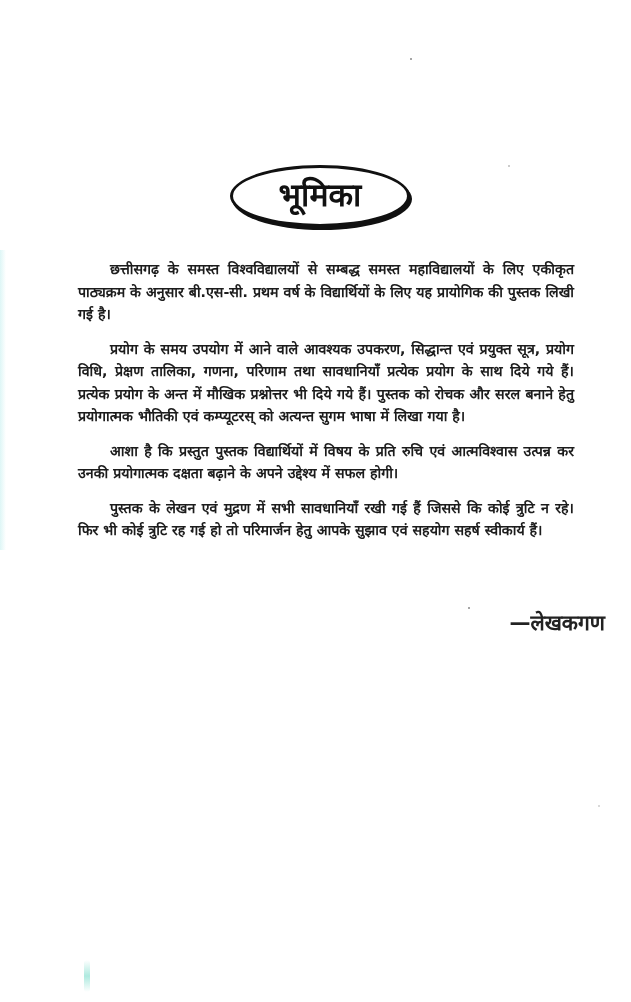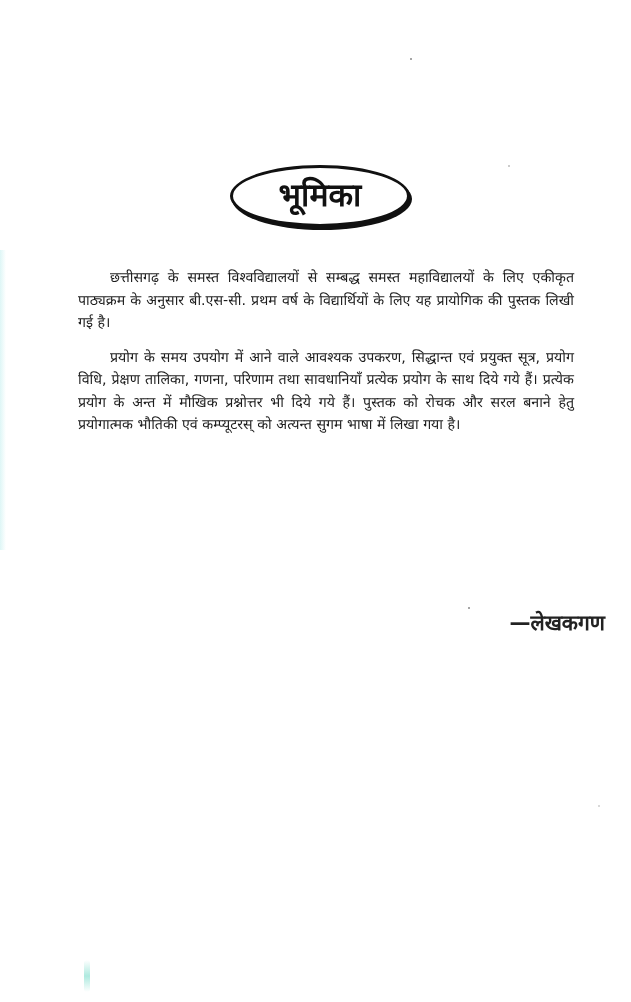--- a/index.html
+++ b/index.html
@@ -50,22 +50,23 @@
       position: absolute;
       left: 78px;
       top: 258px;
       width: 496px;
       font-size: 14.2px;
       line-height: 22.5px;
       text-align: justify;
       color: #1c1c1c;
     }
     .para {
-      margin: 8px 0 12px 0;
+      margin: 0 0 12px 0;
       text-indent: 32px;
+      font-weight: bold;
     }
     .signature {
       position: absolute;
       right: 60px;
       top: 608px;
       font-size: 21px;
       font-weight: bold;
       color: #222;
     }
     .speck {
@@ -99,20 +100,22 @@
 <div class="page">
   <div class="left-edge"></div>
 
   <div class="title-oval">
     <span class="title-text">भूमिका</span>
   </div>
 
   <div class="body-text">
     <p class="para">छत्तीसगढ़ के समस्त विश्वविद्यालयों से सम्बद्ध समस्त महाविद्यालयों के लिए एकीकृत पाठ्यक्रम के अनुसार बी.एस-सी. प्रथम वर्ष के विद्यार्थियों के लिए यह प्रायोगिक की पुस्तक लिखी गई है।</p>
     <p class="para">प्रयोग के समय उपयोग में आने वाले आवश्यक उपकरण, सिद्धान्त एवं प्रयुक्त सूत्र, प्रयोग विधि, प्रेक्षण तालिका, गणना, परिणाम तथा सावधानियाँ प्रत्येक प्रयोग के साथ दिये गये हैं। प्रत्येक प्रयोग के अन्त में मौखिक प्रश्नोत्तर भी दिये गये हैं। पुस्तक को रोचक और सरल बनाने हेतु प्रयोगात्मक भौतिकी एवं कम्प्यूटरस् को अत्यन्त सुगम भाषा में लिखा गया है।</p>
+    <p class="para">आशा है कि प्रस्तुत पुस्तक विद्यार्थियों में विषय के प्रति रुचि एवं आत्मविश्वास उत्पन्न कर उनकी प्रयोगात्मक दक्षता बढ़ाने के अपने उद्देश्य में सफल होगी।</p>
+    <p class="para">पुस्तक के लेखन एवं मुद्रण में सभी सावधानियाँ रखी गई हैं जिससे कि कोई त्रुटि न रहे। फिर भी कोई त्रुटि रह गई हो तो परिमार्जन हेतु आपके सुझाव एवं सहयोग सहर्ष स्वीकार्य हैं।</p>
   </div>
 
   <div class="signature">—लेखकगण</div>
 
   <div class="speck" style="left:410px;top:58px;"></div>
   <div class="speck" style="left:468px;top:607px;"></div>
   <div class="speck" style="left:508px;top:165px;background:#bbb;"></div>
   <div class="speck" style="left:598px;top:805px;background:#ccc;"></div>
   <div class="scan-mark"></div>
 </div>

